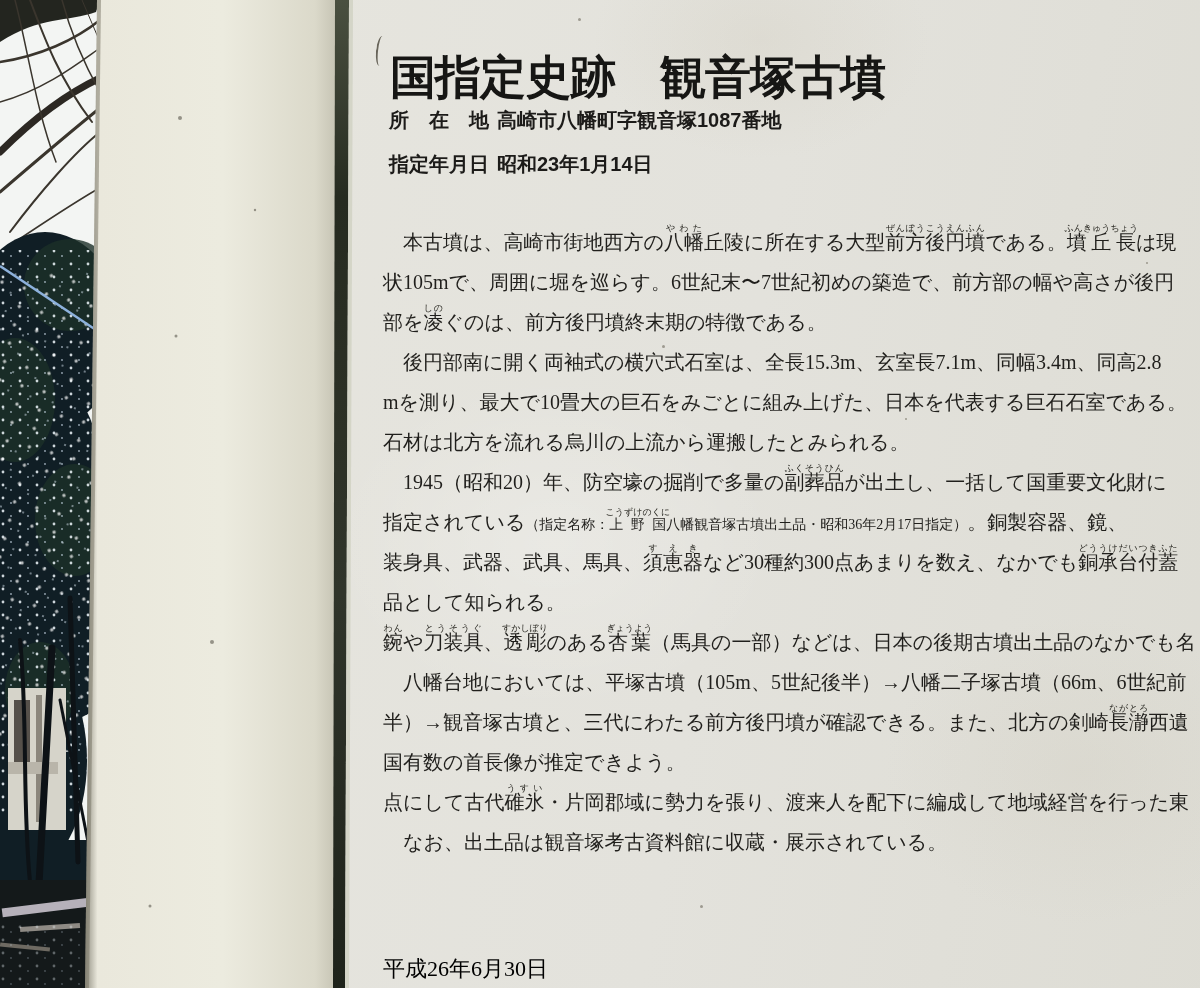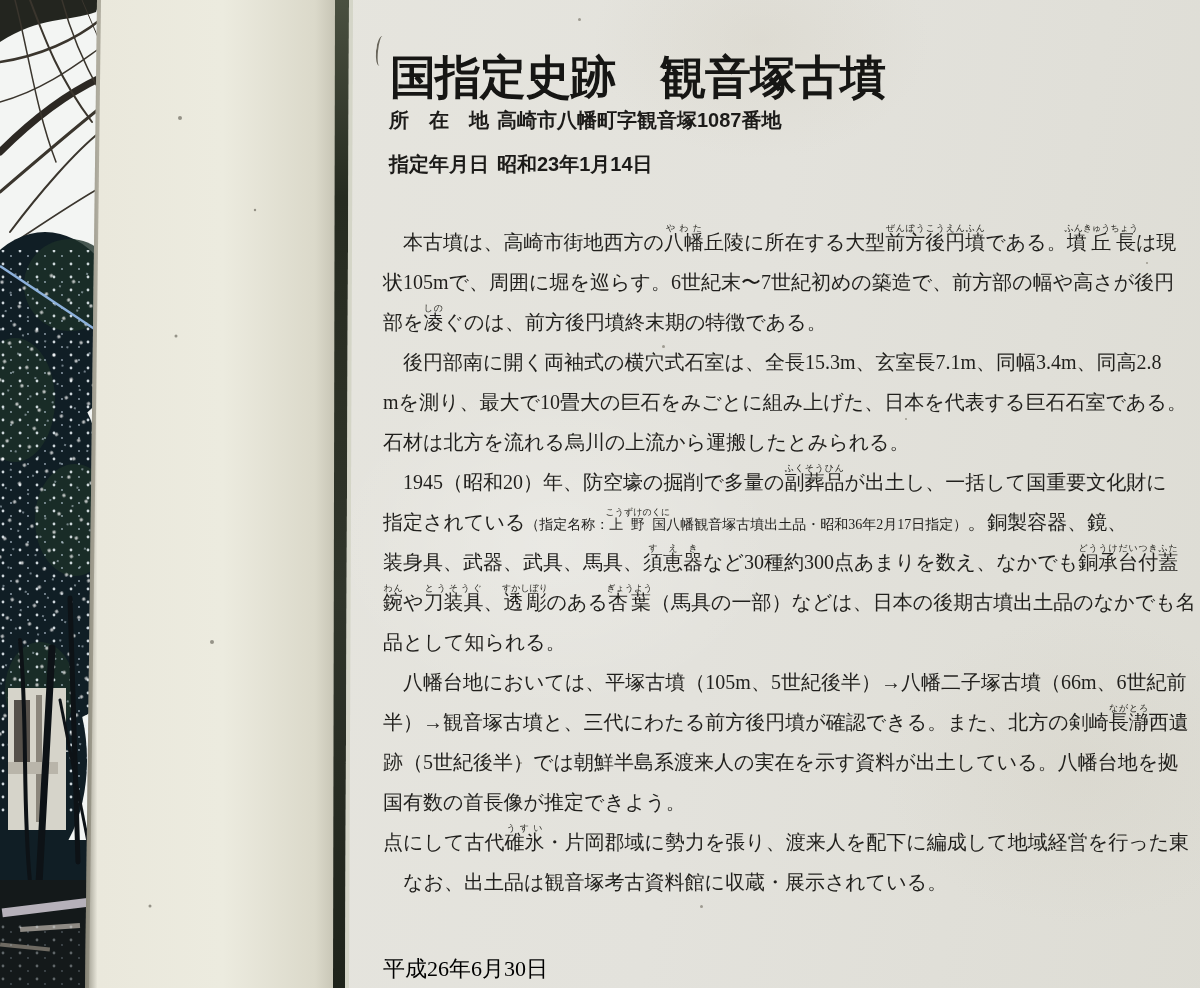--- a/index.html
+++ b/index.html
@@ -168,25 +168,24 @@
   <div class="sign-body">
       <div class="line indent"><span>本古墳は、高崎市街地西方の</span><ruby>八幡<rt>やわた</rt></ruby><span>丘陵に所在する大型</span><ruby>前方後円墳<rt>ぜんぽうこうえんふん</rt></ruby><span>である。</span><ruby>墳丘長<rt>ふんきゅうちょう</rt></ruby><span>は現</span></div>
       <div class="line"><span>状105mで、周囲に堀を巡らす。6世紀末〜7世紀初めの築造で、前方部の幅や高さが後円</span></div>
       <div class="line"><span>部を</span><ruby>凌<rt>しの</rt></ruby><span>ぐのは、前方後円墳終末期の特徴である。</span></div>
       <div class="line indent"><span>後円部南に開く両袖式の横穴式石室は、全長15.3m、玄室長7.1m、同幅3.4m、同高2.8</span></div>
       <div class="line"><span>mを測り、最大で10畳大の巨石をみごとに組み上げた、日本を代表する巨石石室である。</span></div>
       <div class="line"><span>石材は北方を流れる烏川の上流から運搬したとみられる。</span></div>
       <div class="line indent"><span>1945（昭和20）年、防空壕の掘削で多量の</span><ruby>副葬品<rt>ふくそうひん</rt></ruby><span>が出土し、一括して国重要文化財に</span></div>
       <div class="line"><span>指定されている</span><span class="small">（指定名称：</span><ruby class="small">上野国<rt>こうずけのくに</rt></ruby><span class="small">八幡観音塚古墳出土品・昭和36年2月17日指定）</span><span>。銅製容器、鏡、</span></div>
       <div class="line"><span>装身具、武器、武具、馬具、</span><ruby>須恵器<rt>すえき</rt></ruby><span>など30種約300点あまりを数え、なかでも</span><ruby>銅承台付蓋<rt>どううけだいつきふた</rt></ruby></div>
+      <div class="line"><span>品として知られる。</span></div>
       <div class="line"><ruby>鋺<rt>わん</rt></ruby><span>や</span><ruby>刀装具<rt>とうそうぐ</rt></ruby><span>、</span><ruby>透彫<rt>すかしぼり</rt></ruby><span>のある</span><ruby>杏葉<rt>ぎょうよう</rt></ruby><span>（馬具の一部）などは、日本の後期古墳出土品のなかでも名</span></div>
-      <div class="line"><span>品として知られる。</span></div>
       <div class="line indent"><span>八幡台地においては、平塚古墳（105m、5世紀後半）→八幡二子塚古墳（66m、6世紀前</span></div>
       <div class="line"><span>半）→観音塚古墳と、三代にわたる前方後円墳が確認できる。また、北方の剣崎</span><ruby>長瀞<rt>ながとろ</rt></ruby><span>西遺</span></div>
-      <div class="line"><span>跡（5世紀後半）では朝鮮半島系渡来人の実在を示す資料が出土している。八幡台地を拠</span></div>
       <div class="line"><span>国有数の首長像が推定できよう。</span></div>
       <div class="line"><span>点にして古代</span><ruby>碓氷<rt>うすい</rt></ruby><span>・片岡郡域に勢力を張り、渡来人を配下に編成して地域経営を行った東</span></div>
       <div class="line indent"><span>なお、出土品は観音塚考古資料館に収蔵・展示されている。</span></div>
     </div>
 
   <div class="date-line">平成26年6月30日</div>
 
   <div class="stain-mark"></div>
   <div class="speck" style="left:578px;top:18px;"></div>
   <div class="speck" style="left:662px;top:345px;"></div>

